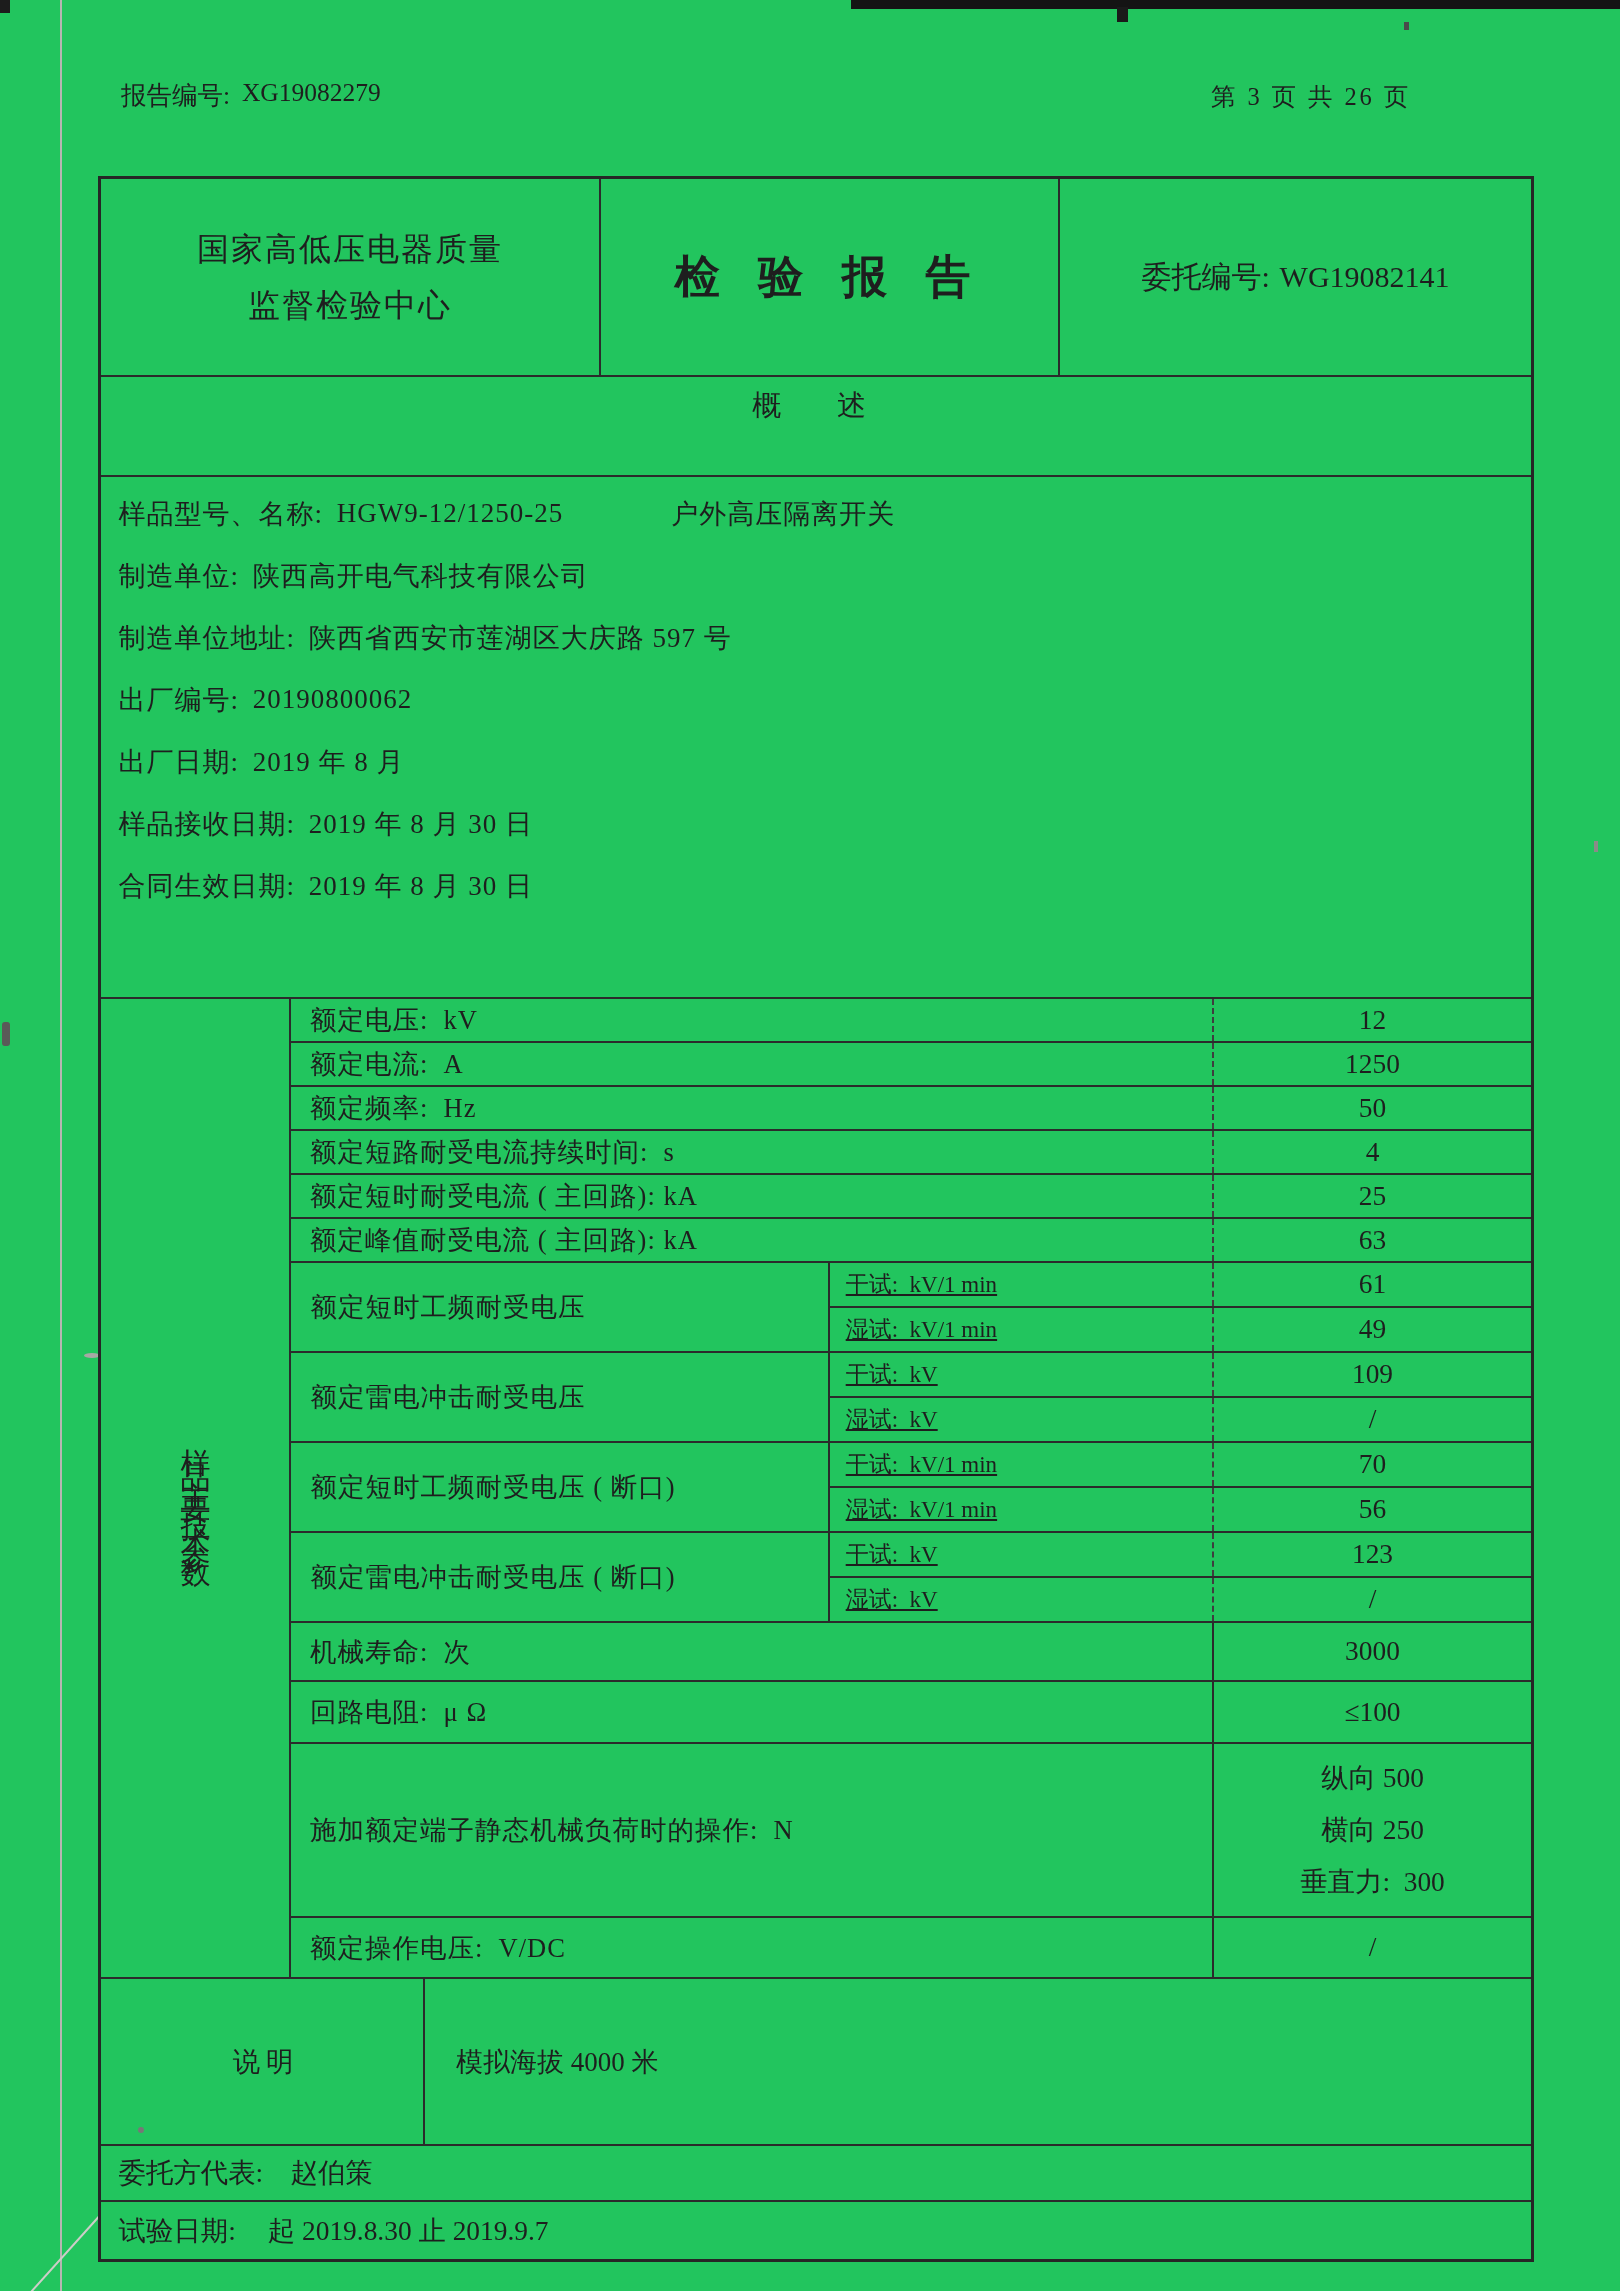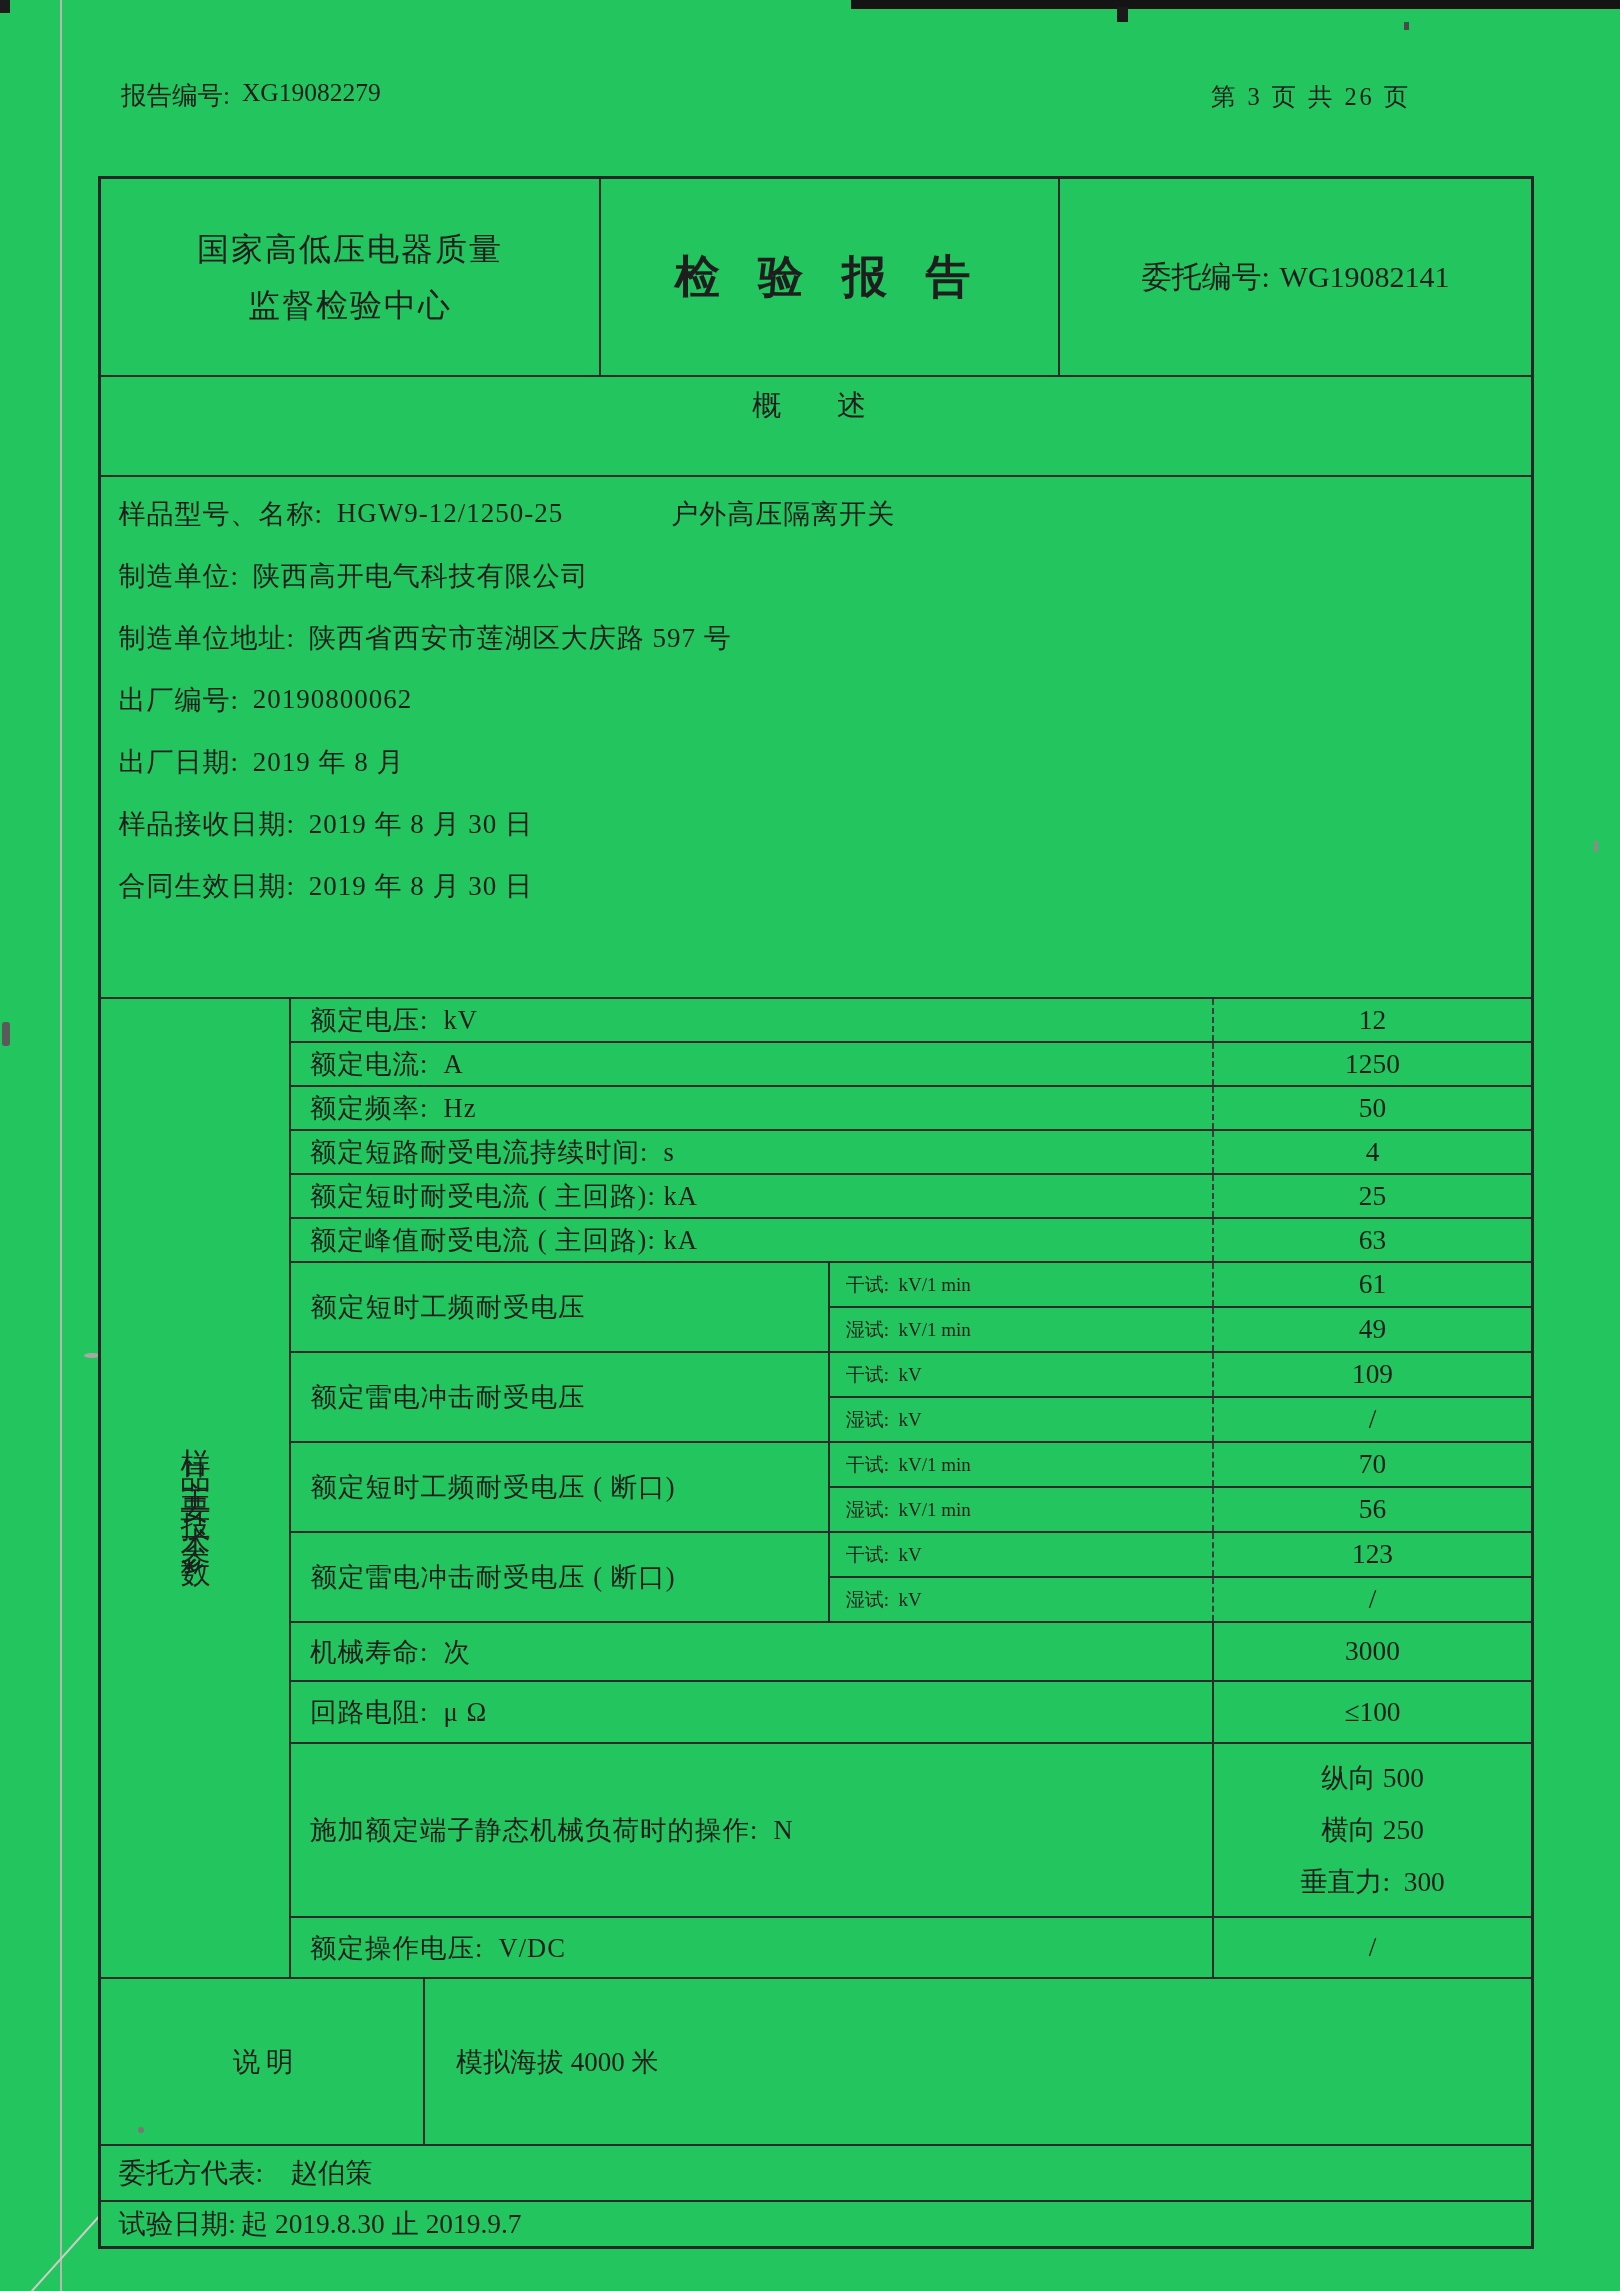--- a/index.html
+++ b/index.html
@@ -59,35 +59,35 @@
   .p-row{display:flex;height:44px;border-bottom:2px solid #2b2b2b;}
   .p-name{flex:1;display:flex;align-items:center;padding-left:19px;font-size:26.5px;letter-spacing:1px;}
   .p-val{width:319px;border-left:2px dashed #3e3e3e;display:flex;justify-content:center;align-items:center;font-size:27.4px;}
   .p-val.solid{border-left:2px solid #2b2b2b;}
 
   .p-group{display:flex;height:90px;border-bottom:2px solid #2b2b2b;}
   .pg-name{width:539px;border-right:2px solid #2b2b2b;display:flex;align-items:center;padding-left:19.6px;font-size:26.5px;letter-spacing:1px;}
   .pg-subs{flex:1;display:flex;flex-direction:column;}
   .pg-sub{flex:1;display:flex;}
   .pg-sub.first{border-bottom:2px solid #2b2b2b;}
-  .pg-sub-label{flex:1;display:flex;align-items:center;padding-left:15.7px;font-size:19px;}
+  .pg-sub-label{flex:1;display:flex;align-items:center;padding-left:15.7px;font-size:23px;text-decoration:underline;}
 
   .p-row.h60{height:59px;}
   .p-row.h63{height:62px;}
   .p-load{display:flex;height:174px;border-bottom:2px solid #2b2b2b;}
   .p-load .p-name{font-size:26.5px;}
   .p-load-vals{width:319px;border-left:2px solid #2b2b2b;display:flex;flex-direction:column;justify-content:space-evenly;align-items:center;font-size:27.4px;}
   .p-row.last{border-bottom:none;}
 
   .notes-row{display:flex;height:167px;border-top:2.9px solid #2b2b2b;padding-left:8px;}
   .notes-label{width:316px;border-right:2px solid #2b2b2b;display:flex;justify-content:center;align-items:center;font-size:27.4px;letter-spacing:5.9px;}
   .notes-value{flex:1;display:flex;align-items:center;padding-left:31px;font-size:27px;}
 
   .rep-row{height:56px;border-top:2.9px solid #2b2b2b;display:flex;align-items:center;padding-left:17.6px;font-size:27.4px;gap:27.4px;}
-  .date-row{height:46px;border-top:2px solid #2b2b2b;display:flex;align-items:center;padding-left:17.6px;font-size:27.4px;gap:5px;}
+  .date-row{height:59px;border-top:2px solid #2b2b2b;display:flex;align-items:center;padding-left:17.6px;font-size:27.4px;gap:32px;}
 </style>
 </head>
 <body>
 
 <div class="page">
 
   <div class="scan-top-strip"></div>
   <div class="scan-top-nub"></div>
   <div class="scan-strip-mark"></div>
   <div class="scan-strip-dot"></div>

